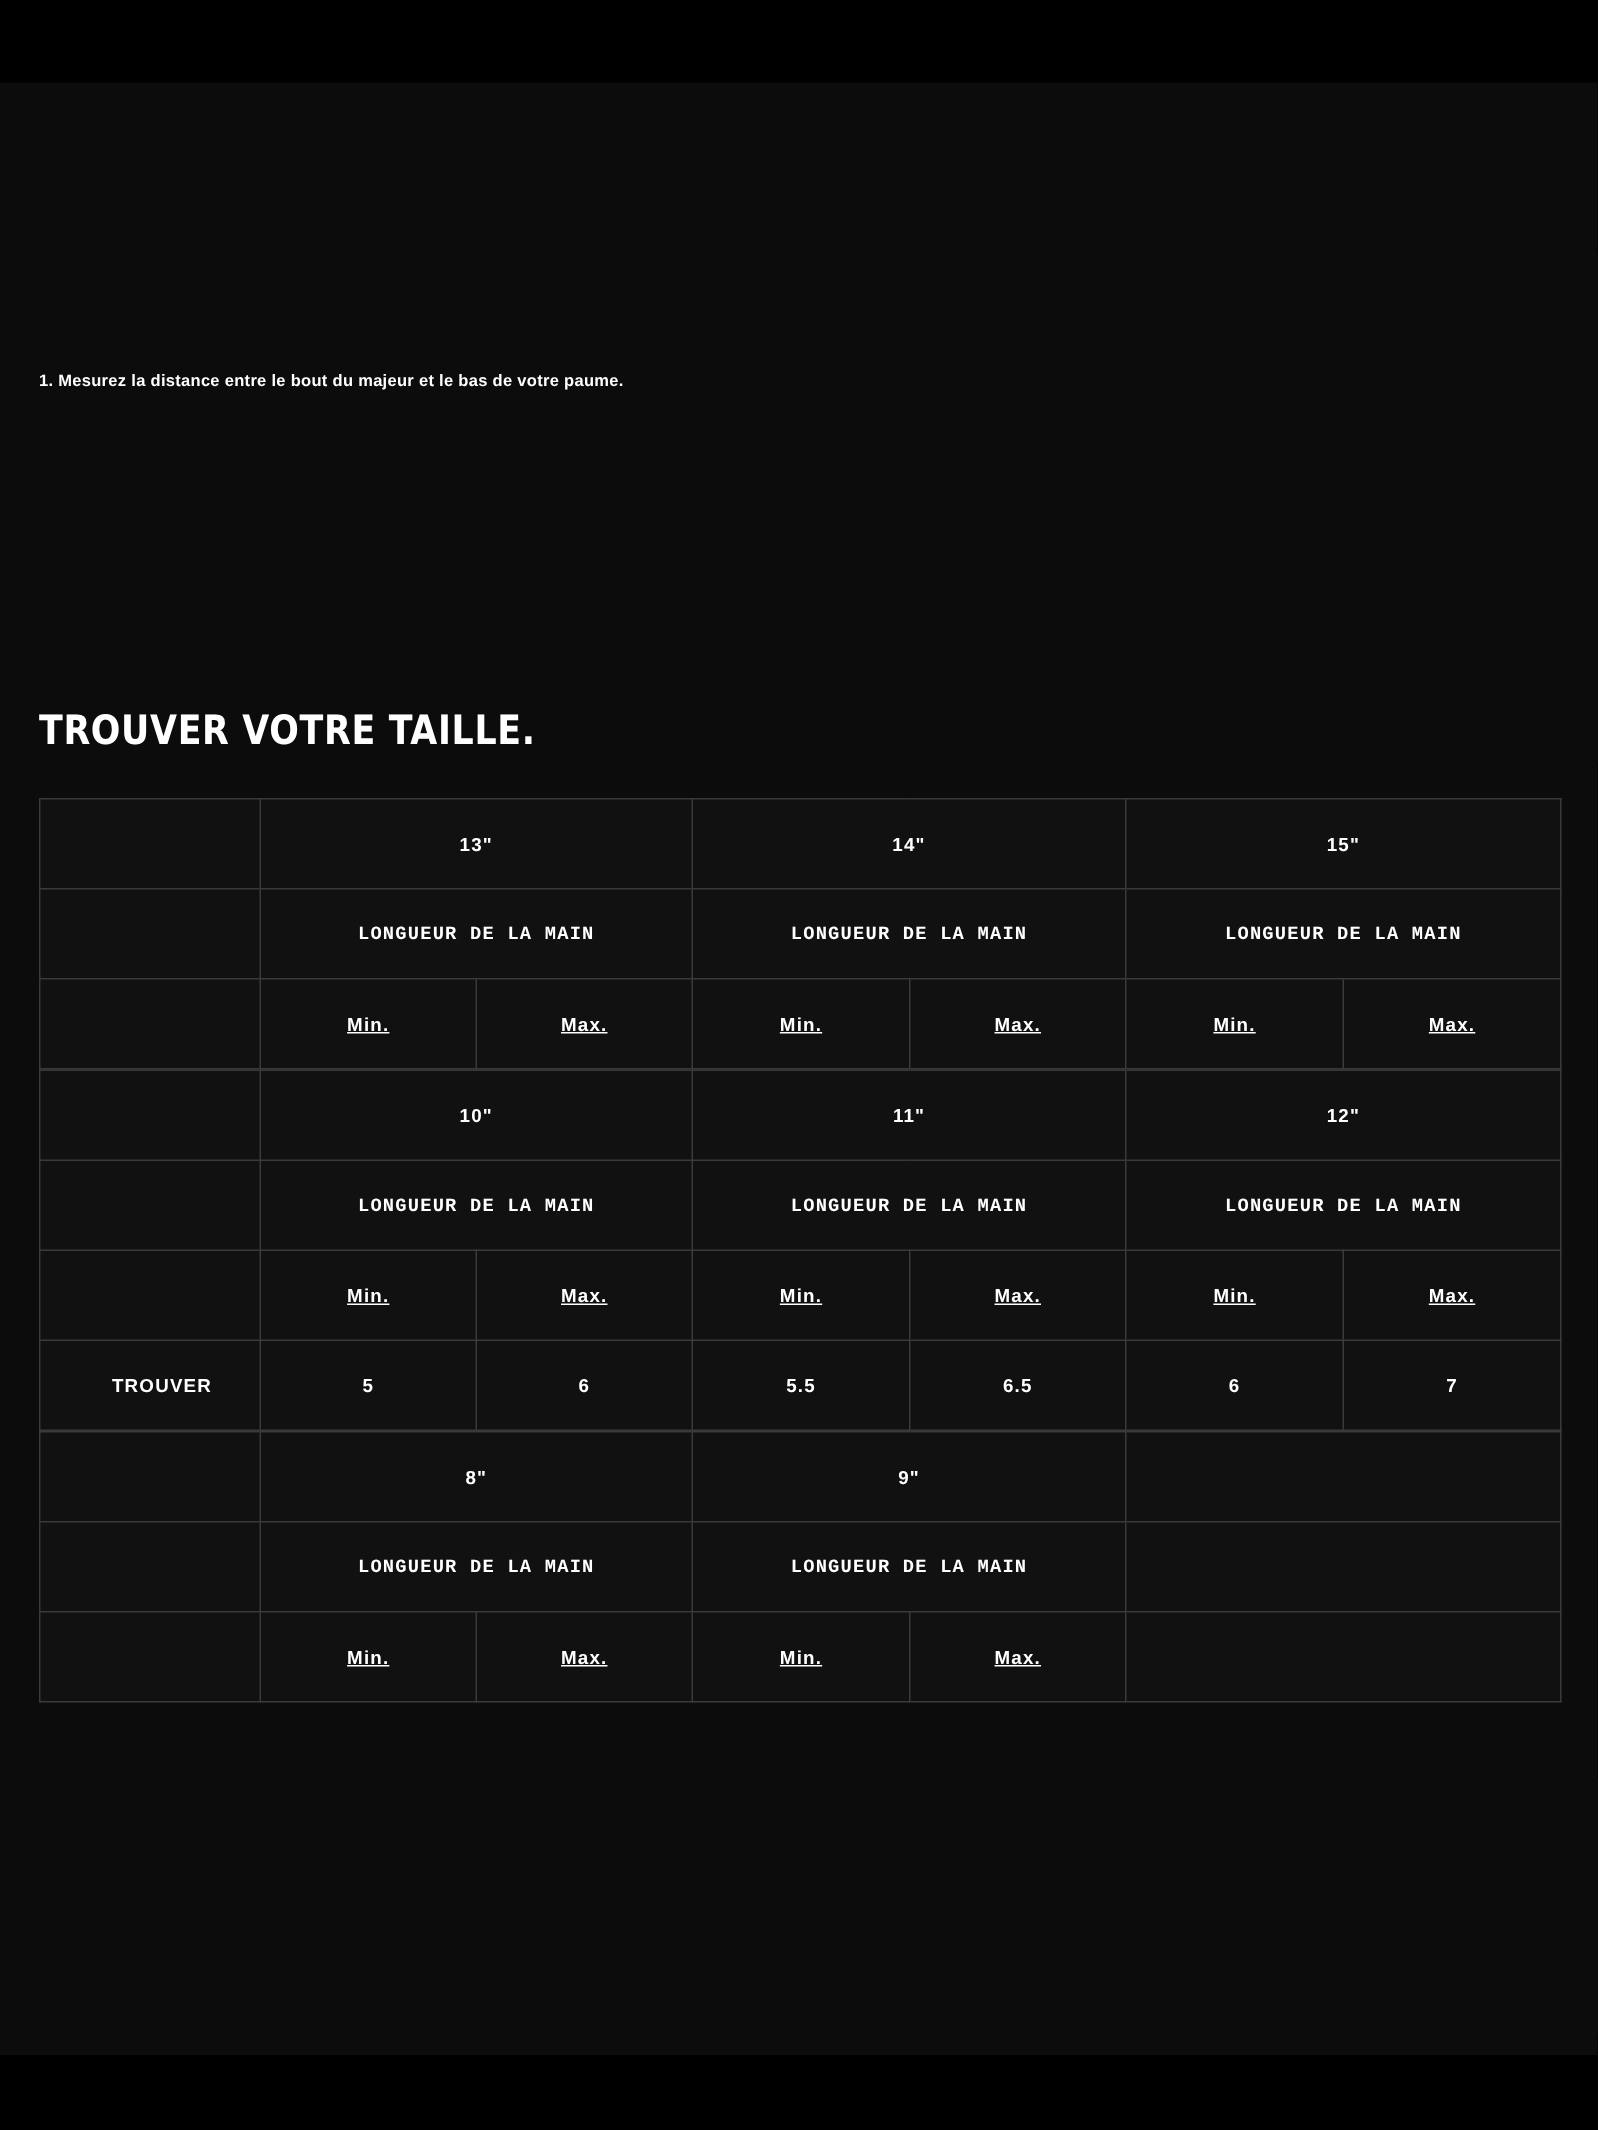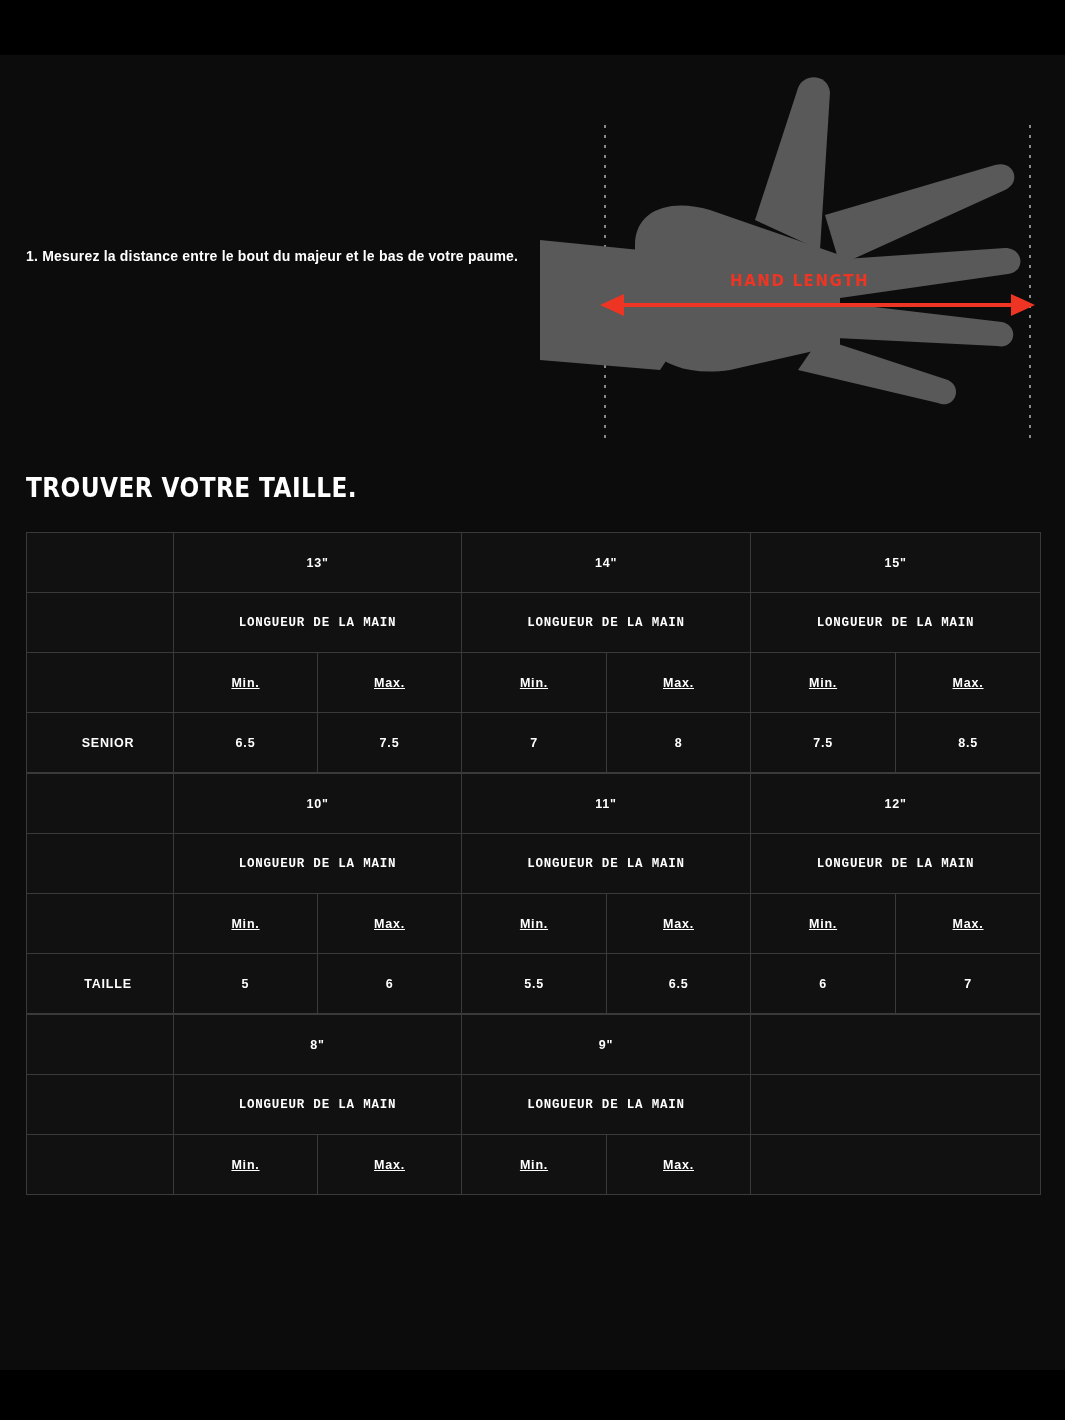--- a/index.html
+++ b/index.html
@@ -35,21 +35,21 @@
     width: 1065px;
     height: 50px;
     background: #000000;
   }
 
   
   .instruction {
     position: absolute;
     left: 26px;
     top: 248px;
-    font-size: 14px;
+    font-size: 11px;
     font-weight: bold;
     letter-spacing: 0.2px;
     color: #ffffff;
     white-space: nowrap;
     text-align: center;
   }
   .hand-area {
     position: absolute;
     left: 540px;
     top: 70px;
@@ -151,72 +151,20 @@
 </head>
 <body>
 
 <div class="page">
 
   <div class="topbar"></div>
   <div class="bottombar"></div>
 
   <div class="instruction">1. Mesurez la distance entre le bout du majeur et le bas de votre paume.</div>
 
-  <div class="hand-area">
-    <svg width="500" height="390" viewBox="0 0 500 390" xmlns="http://www.w3.org/2000/svg">
-
-      <line x1="65" y1="55" x2="65" y2="375" stroke="#8a8a8a" stroke-width="2" stroke-dasharray="3,7"></line>
-      <line x1="490" y1="55" x2="490" y2="375" stroke="#8a8a8a" stroke-width="2" stroke-dasharray="3,7"></line>
-
-      <g fill="#595959">
-
-        <path d="M0,170 L0,290 L120,300 L160,240 L150,185 Z"></path>
-
-        <path d="M95,175
-                 C95,140 130,128 170,140
-                 L300,185
-                 L300,275
-                 L190,300
-                 C120,310 92,270 95,235 Z"></path>
-
-        <path d="M215,150
-                 L258,18
-                 C264,2 288,4 290,22
-                 L280,180
-                 Z"></path>
-
-        <path d="M285,145
-                 L455,95
-                 C474,90 482,112 465,120
-                 L300,195 Z"></path>
-
-        <path d="M290,190
-                 L465,178
-                 C484,178 486,202 468,204
-                 L300,228 Z"></path>
-
-        <path d="M292,232
-                 L462,252
-                 C480,256 475,280 457,276
-                 L296,268 Z"></path>
-
-        <path d="M280,268
-                 L408,310
-                 C424,318 414,340 398,333
-                 L258,300 Z"></path>
-      </g>
-
-      <g stroke="#ee3524" fill="#ee3524">
-        <line x1="72" y1="235" x2="483" y2="235" stroke-width="4"></line>
-        <polygon points="60,235 84,224 84,246" stroke="none"></polygon>
-        <polygon points="495,235 471,224 471,246" stroke="none"></polygon>
-      </g>
-    </svg>
-    <div class="hand-label">HAND LENGTH</div>
-  </div>
 
   <div class="section-title">TROUVER VOTRE TAILLE.</div>
 
   <div class="tables">
 
     <table class="size-table">
       <colgroup>
         <col style="width:147px">
         <col style="width:144px">
           <col style="width:144px">
@@ -240,29 +188,20 @@
         </tr>
         <tr>
           <td class="blank"></td>
           <td class="minmax">Min.</td>
           <td class="minmax">Max.</td>
           <td class="minmax">Min.</td>
           <td class="minmax">Max.</td>
           <td class="minmax">Min.</td>
           <td class="minmax">Max.</td>
         </tr>
-        <tr>
-          <td class="rowlabel-noline">SENIOR</td>
-          <td class="value">6.5</td>
-          <td class="value">7.5</td>
-          <td class="value">7</td>
-          <td class="value">8</td>
-          <td class="value">7.5</td>
-          <td class="value">8.5</td>
-        </tr>
       </tbody>
     </table>
 
     <table class="size-table">
       <colgroup>
         <col style="width:147px">
         <col style="width:144px">
           <col style="width:144px">
         <col style="width:145px">
           <col style="width:144px">
@@ -285,21 +224,21 @@
         <tr>
           <td class="blank"></td>
           <td class="minmax">Min.</td>
           <td class="minmax">Max.</td>
           <td class="minmax">Min.</td>
           <td class="minmax">Max.</td>
           <td class="minmax">Min.</td>
           <td class="minmax">Max.</td>
         </tr>
         <tr>
-          <td class="rowlabel-noline">TAILLE</td>
+          <td class="rowlabel-noline">TROUVER</td>
           <td class="value">5</td>
           <td class="value">6</td>
           <td class="value">5.5</td>
           <td class="value">6.5</td>
           <td class="value">6</td>
           <td class="value">7</td>
         </tr>
       </tbody>
     </table>
 

